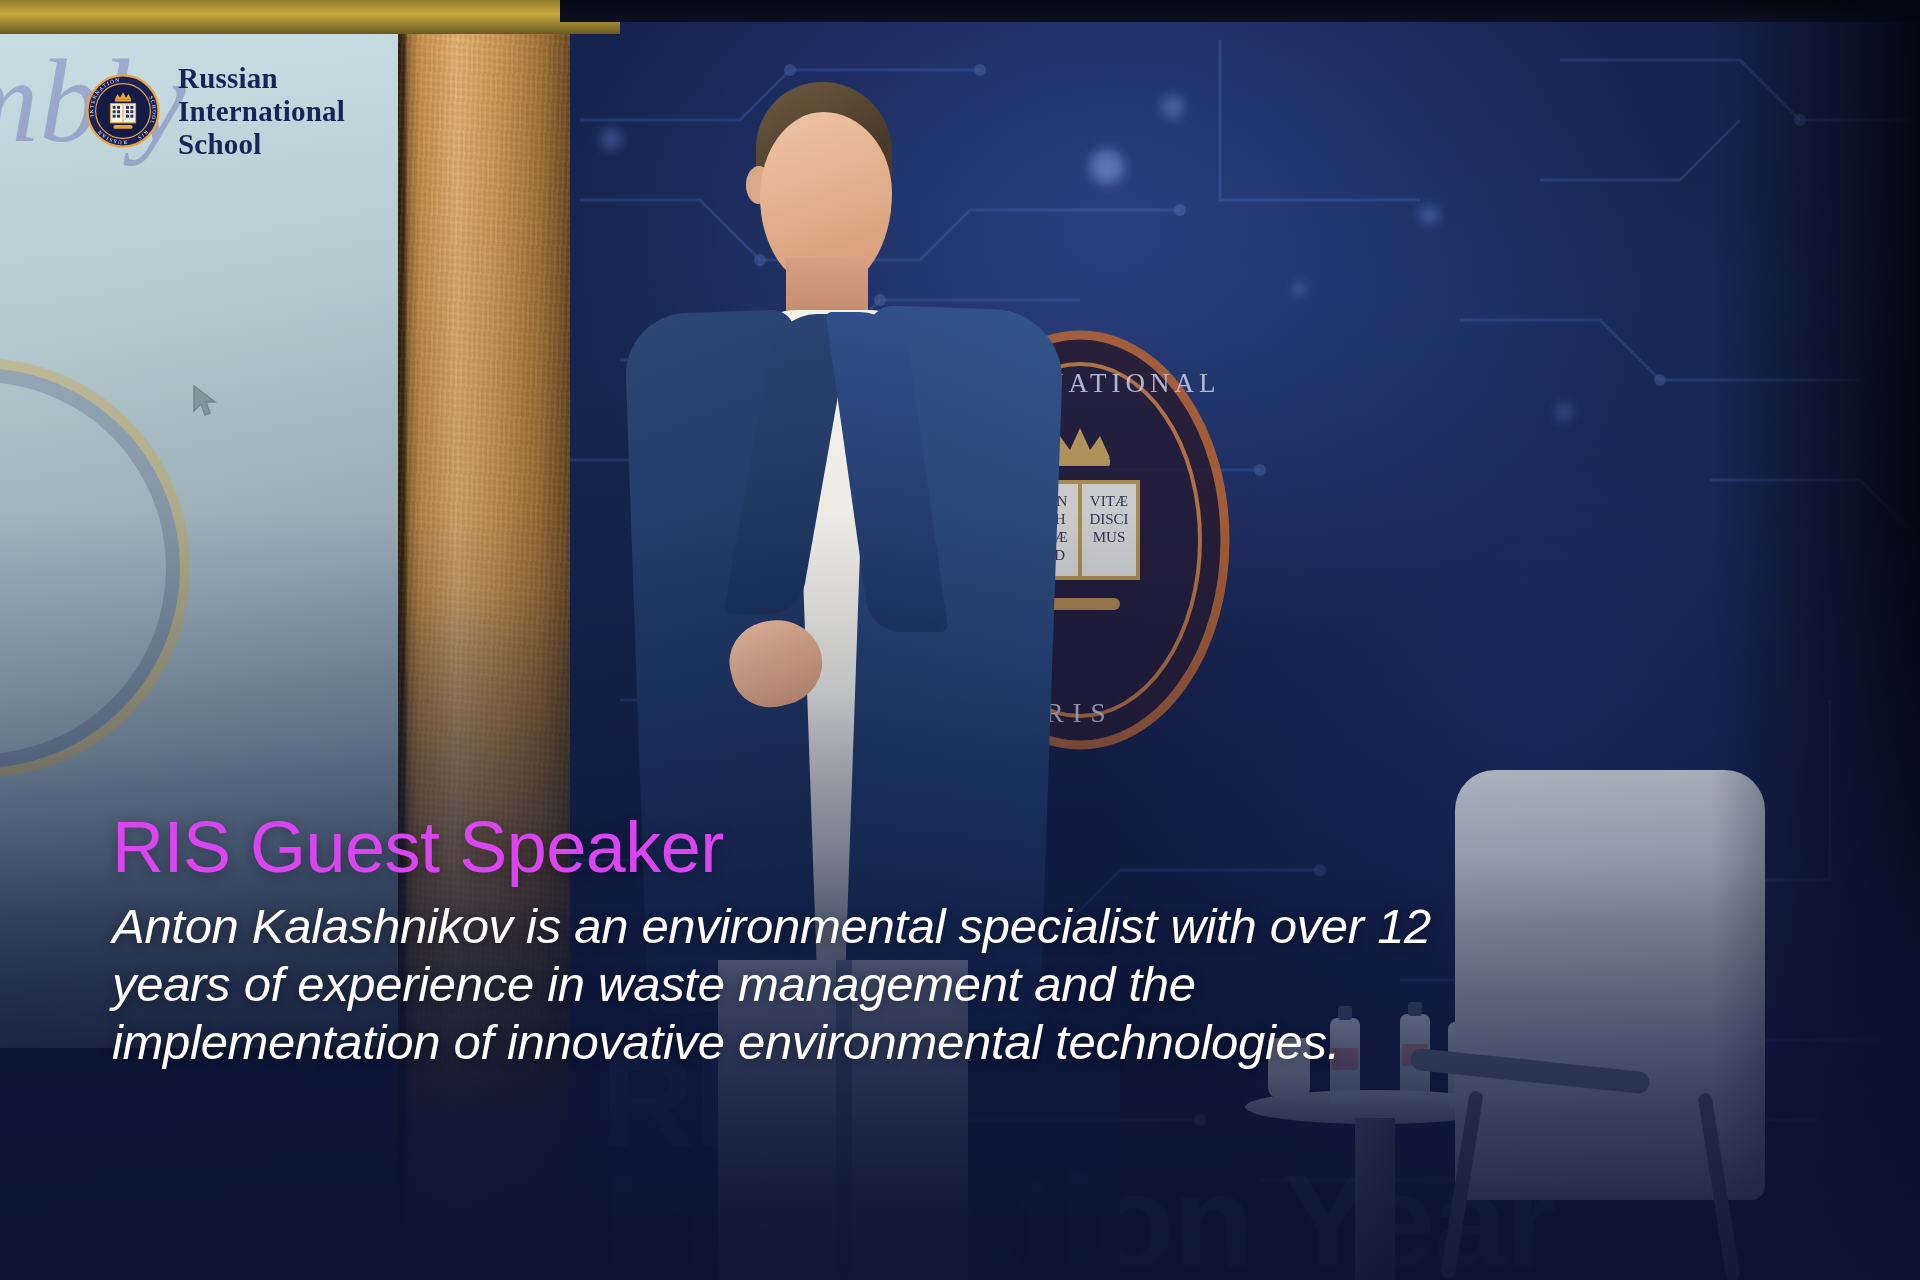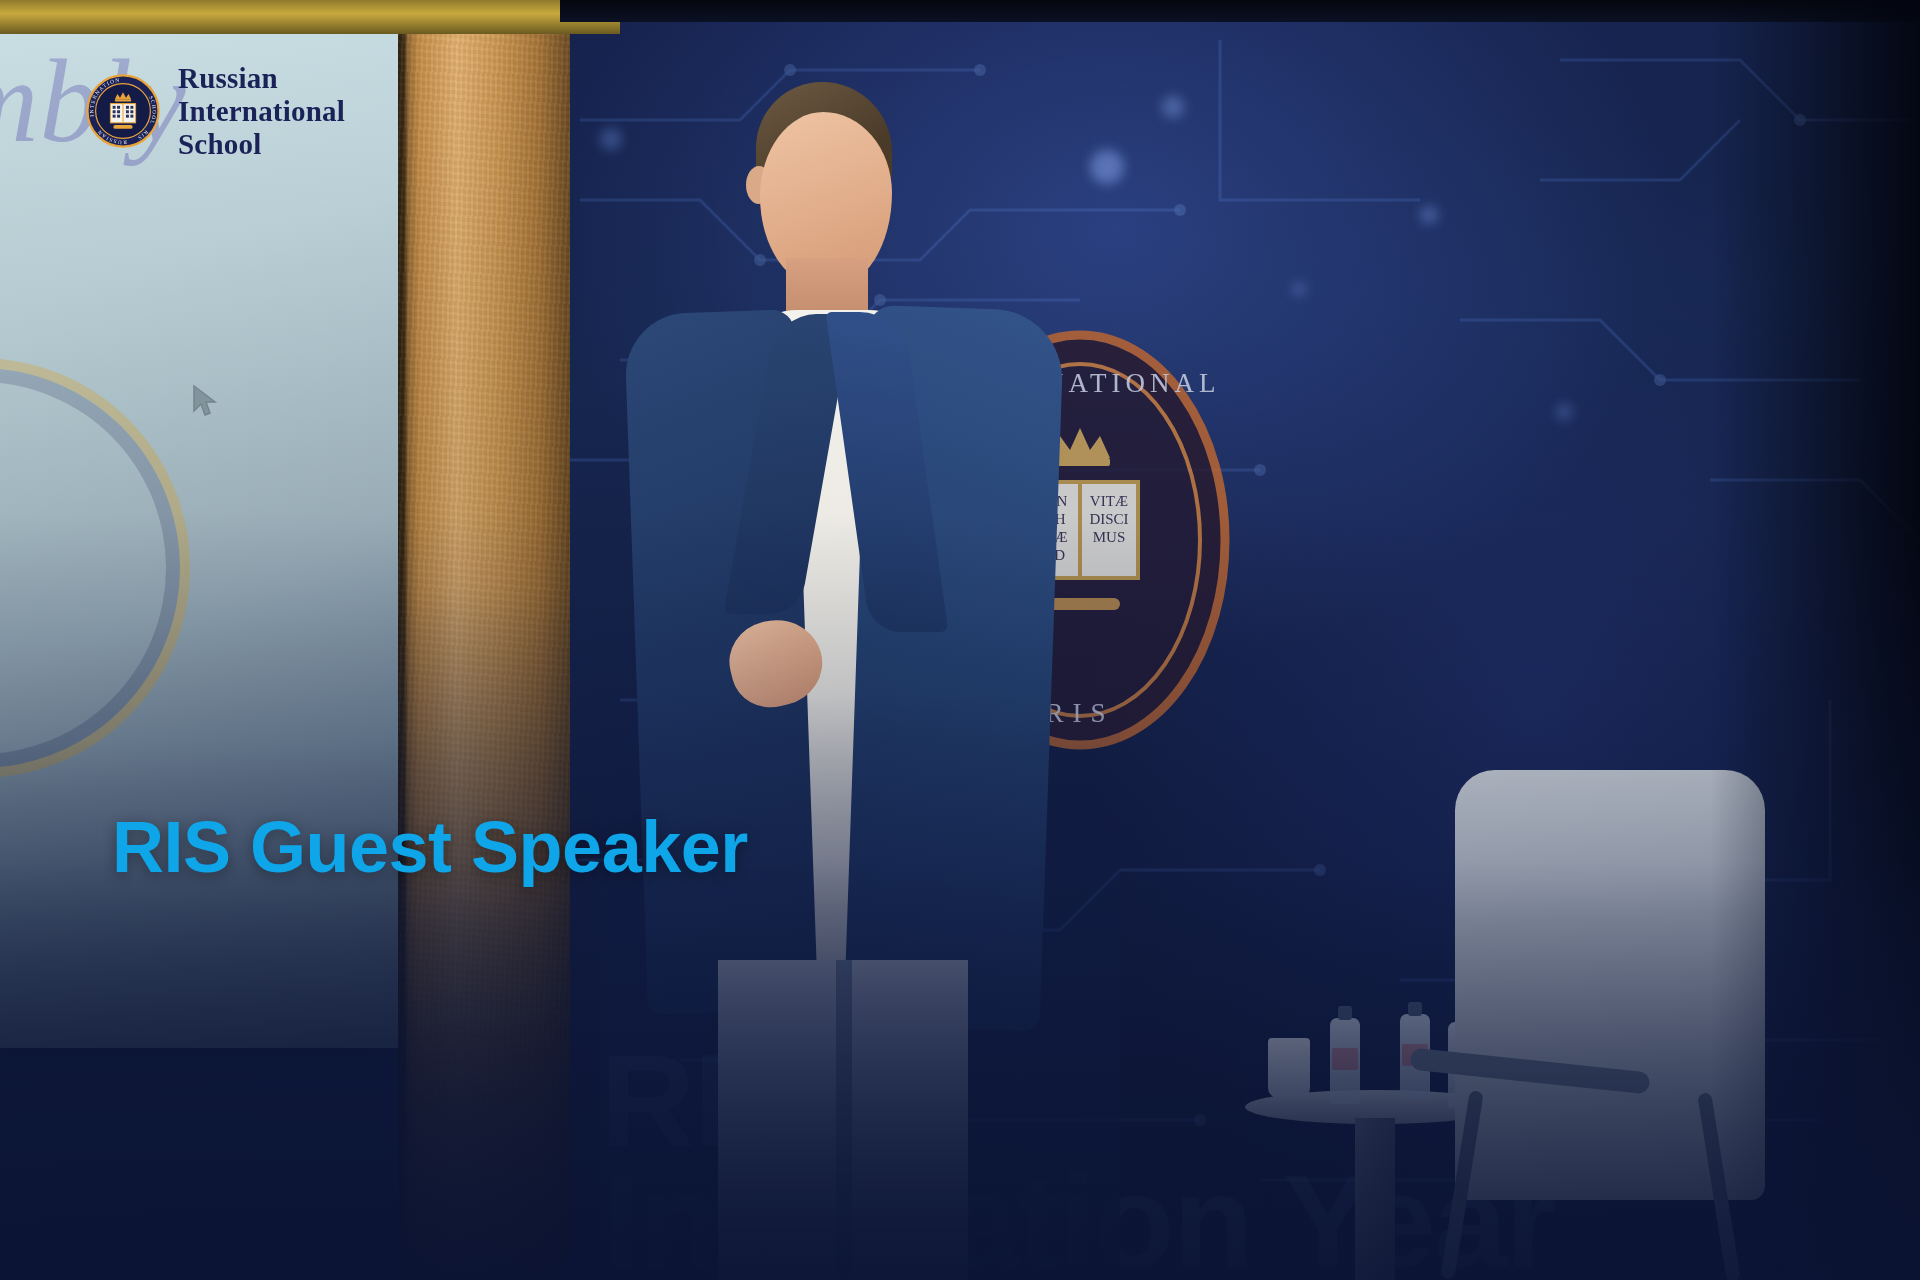--- a/index.html
+++ b/index.html
@@ -172,21 +172,21 @@
     position:absolute; left:86px; top:62px; display:flex; align-items:center; gap:18px;
   }
   .seal { width:74px; height:74px; flex:0 0 74px; }
   .logo-name{
     font-family:"Liberation Serif", serif; font-weight:700;
     font-size:29px; line-height:1.13; color:#1b2257; letter-spacing:.2px;
   }
 
   .headline{
     position:absolute; left:112px; top:806px;
-    font-size:72px; font-weight:700; color:#0ea5e9; letter-spacing:-.5px;
+    font-size:72px; font-weight:400; color:#d946ef; letter-spacing:-.5px;
     text-shadow:0 3px 14px rgba(0,0,0,.35);
   }
   .body-copy{
     position:absolute; left:112px; top:898px; width:1320px;
     font-size:49px; font-style:italic; font-weight:400; line-height:1.18;
     color:#ffffff; letter-spacing:-.3px;
     text-shadow:0 2px 12px rgba(0,0,0,.45);
   }
 </style>
 </head>
@@ -366,14 +366,15 @@
       <rect x="37" y="69" width="26" height="5" rx="2.5" fill="#e8a43a"></rect>
     </svg>
     <div class="logo-name">
       <div>Russian</div>
       <div>International</div>
       <div>School</div>
     </div>
   </div>
 
   <div class="headline">RIS Guest Speaker</div>
+  <div class="body-copy">Anton Kalashnikov is an environmental specialist with over 12 years of experience in waste management and the implementation of innovative environmental technologies.</div>
 
 </div>
 
 </body></html>

